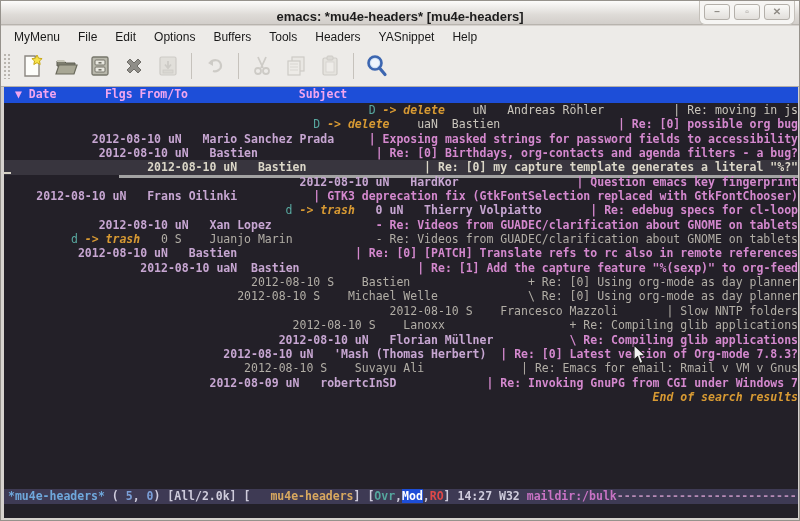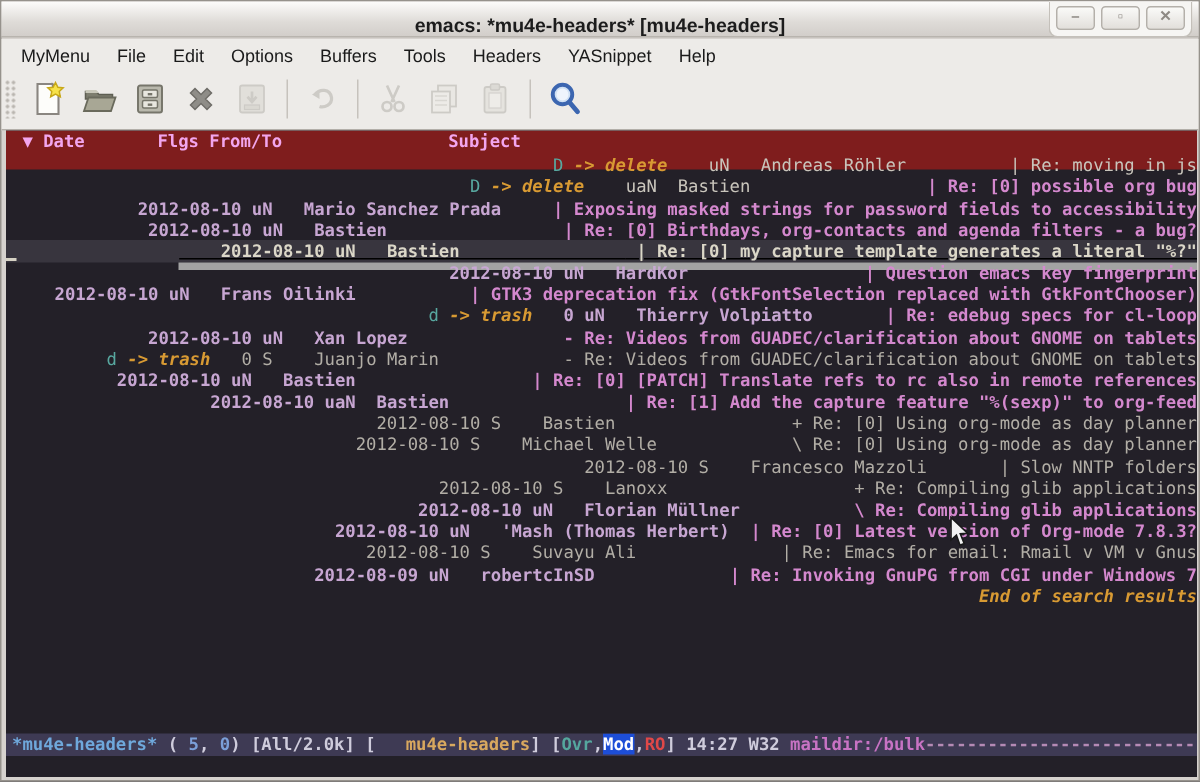--- a/index.html
+++ b/index.html
@@ -28,26 +28,26 @@
     border-bottom:1px solid #b3afa9; display:flex; align-items:center; }
   .grip { width:8px; height:26px; margin:0 4px 0 2px;
     background-image:radial-gradient(#b9b5af 1px, transparent 1.2px); background-size:4px 4px; }
   .tbtn { width:34px; height:30px; display:flex; align-items:center; justify-content:center; }
   .tsep { width:1px; height:26px; background:#c6c2bc; margin:0 6px; }
 
   
   .textarea { position:absolute; left:3px; top:86px; width:794px; height:431px;
     background:#232028; overflow:hidden;
     font-family:"DejaVu Sans Mono", monospace; font-size:11.5px; }
-  .header-line { position:absolute; left:0; top:0; width:100%; height:26px;
-    background:#7f1d1d; color:#f2a6ee; font-weight:bold; white-space:pre; line-height:15px; padding-left:4px; }
+  .header-line { position:absolute; left:0; top:0; width:100%; height:16px;
+    background:#1d4ed8; color:#f2a6ee; font-weight:bold; white-space:pre; line-height:15px; padding-left:4px; }
   .rows { position:absolute; left:0; top:16px; width:100%; }
   .row { position:relative; height:14.35px; line-height:14.35px; white-space:pre; padding-left:4px;text-align:right; }
   .row.current { background:#38353e; }
-  .row.current .rowtext { display:inline-block; border-bottom:5px solid #a3a3a3;text-decoration:underline; }
+  .row.current .rowtext { display:inline-block; border-bottom:3px solid #a3a3a3; }
   .row.current::before { content:""; position:absolute; left:0; bottom:1px; width:7px; height:2px; background:#d6d2c4; }
   .sg-m { color:#58a8a0; }
   .sg-a { color:#d89a33; font-style:italic; font-weight:bold; }
   .sg-p { color:#c9c5bc; }
   .sg-u { color:#c7a6d2; font-weight:bold; }
   .sg-s { color:#d488ce; font-weight:bold; }
   .sg-r { color:#b2aea6; }
   .sg-c { color:#dbd7c8; font-weight:bold; }
   .sg-e { color:#d89a33; font-style:italic; font-weight:bold; }
 

